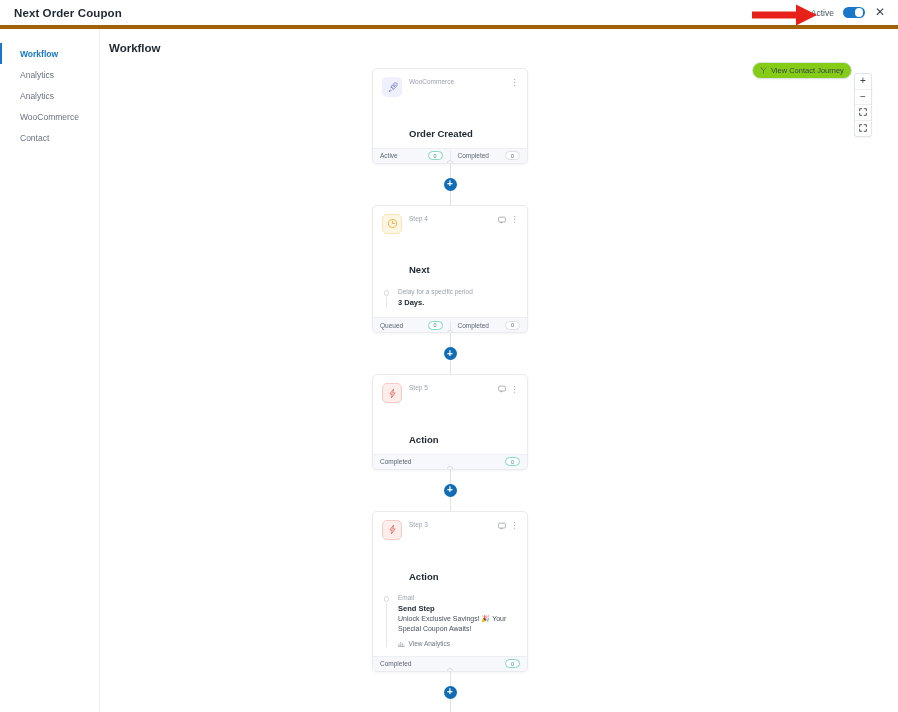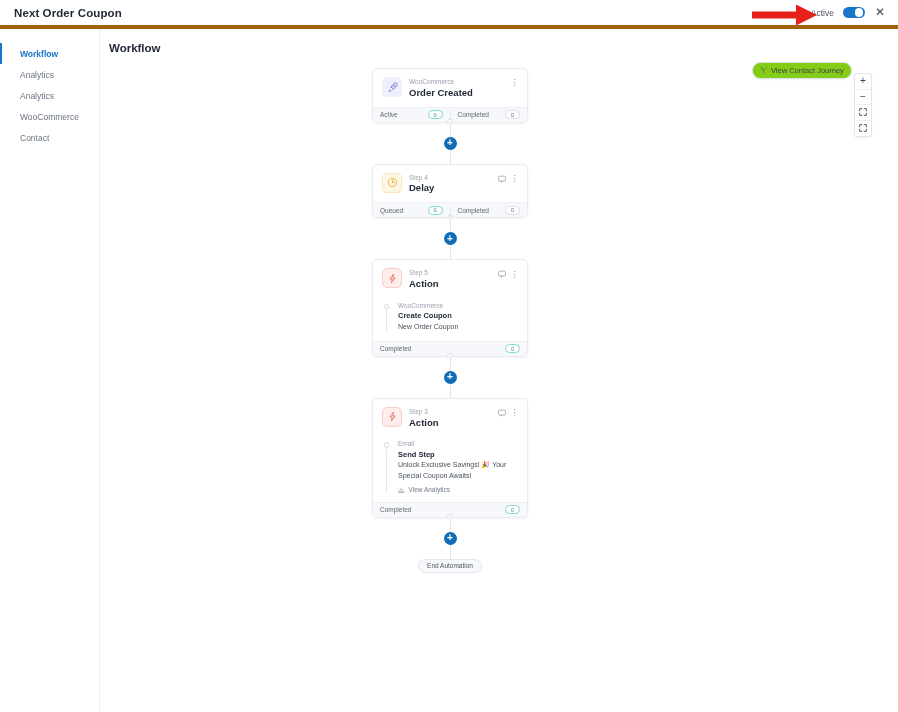--- a/index.html
+++ b/index.html
@@ -100,21 +100,21 @@
   .node-ico {
     width: 20px; height: 20px; border-radius: 5px;
     display: flex; align-items: center; justify-content: center;
     flex: 0 0 20px;
   }
   .ico-trigger { background: #eef0fd; }
   .ico-delay   { background: #fdf6e4; border: 1px solid #f8e6b8; }
   .ico-action  { background: #fdeeec; border: 1px solid #f8ccc6; }
   .node-titles { flex: 1; min-width: 0; padding-top: 1px; }
   .node-kicker { font-size: 6.5px; color: #9aa2ad; line-height: 1.35; }
-  .node-name { font-size: 9.5px; font-weight: bold; color: #212a35; line-height: 1.35; }
+  .node-name { font-size: 9.5px; font-weight: bold; color: #212a35; line-height: 1.35; margin-top: 41px; }
   .head-tools { display: flex; align-items: center; gap: 5px; padding-top: 2px; }
   .dots { font-size: 8.5px; color: #8b939e; letter-spacing: 0; line-height: .8; }
 
   .node-body { padding: 3px 9px 9px 9px; display: flex; gap: 7px; }
   .body-rail { width: 9px; flex: 0 0 9px; display: flex; flex-direction: column; align-items: center; padding-top: 3px; }
   .rail-dot { width: 5.5px; height: 5.5px; border-radius: 50%; border: 1px solid #d4d8de; background: #fff; }
   .rail-line { flex: 1; width: 1px; background: #e4e7ec; margin-top: 1px; }
   .body-text { flex: 1; min-width: 0; }
   .bt-kicker { font-size: 6.5px; color: #9aa2ad; line-height: 1.5; }
   .bt-strong { font-size: 7.5px; font-weight: bold; color: #222b36; line-height: 1.5; }
@@ -273,28 +273,38 @@
       <div class="node">
         <div class="node-head">
           <div class="node-ico ico-delay">
             <svg width="11" height="11" viewBox="0 0 16 16">
               <circle cx="8" cy="8" r="6" fill="none" stroke="#f0ab2e" stroke-width="1.3"></circle>
               <path d="M8 4.4 V8 H11" fill="none" stroke="#f0ab2e" stroke-width="1.3" stroke-linecap="round"></path>
             </svg>
           </div>
           <div class="node-titles">
             <div class="node-kicker">Step 4</div>
-            <div class="node-name">Delay</div>
+            <div class="node-name">Next</div>
           </div>
           <div class="head-tools">
             <svg width="8" height="8" viewBox="0 0 14 14">
               <rect x="1" y="2" width="12" height="8.5" rx="2" fill="none" stroke="#8b939e" stroke-width="1.2"></rect>
               <path d="M4.5 10.5 L5.8 12.6 L7.1 10.5" fill="none" stroke="#8b939e" stroke-width="1.2"></path>
             </svg>
             <span class="dots">⋮</span>
+          </div>
+        </div>
+        <div class="node-body">
+          <div class="body-rail">
+            <div class="rail-dot"></div>
+            <div class="rail-line"></div>
+          </div>
+          <div class="body-text">
+            <div class="bt-kicker">Delay for a specific period</div>
+            <div class="bt-strong">3 Days.</div>
           </div>
         </div>
         <div class="node-foot">
           <div class="foot-cell">
             <span>Queued</span>
             <span class="pill teal">0</span>
           </div>
           <div class="foot-cell">
             <span>Completed</span>
             <span class="pill">0</span>
@@ -317,31 +327,20 @@
           <div class="node-titles">
             <div class="node-kicker">Step 5</div>
             <div class="node-name">Action</div>
           </div>
           <div class="head-tools">
             <svg width="8" height="8" viewBox="0 0 14 14">
               <rect x="1" y="2" width="12" height="8.5" rx="2" fill="none" stroke="#8b939e" stroke-width="1.2"></rect>
               <path d="M4.5 10.5 L5.8 12.6 L7.1 10.5" fill="none" stroke="#8b939e" stroke-width="1.2"></path>
             </svg>
             <span class="dots">⋮</span>
-          </div>
-        </div>
-        <div class="node-body">
-          <div class="body-rail">
-            <div class="rail-dot"></div>
-            <div class="rail-line"></div>
-          </div>
-          <div class="body-text">
-            <div class="bt-kicker">WooCommerce</div>
-            <div class="bt-strong">Create Coupon</div>
-            <div class="bt-sub">New Order Coupon</div>
           </div>
         </div>
         <div class="node-foot">
           <div class="foot-cell">
             <span>Completed</span>
             <span class="pill teal">0</span>
           </div>
         </div>
         <div class="node-anchor"></div>
       </div>

